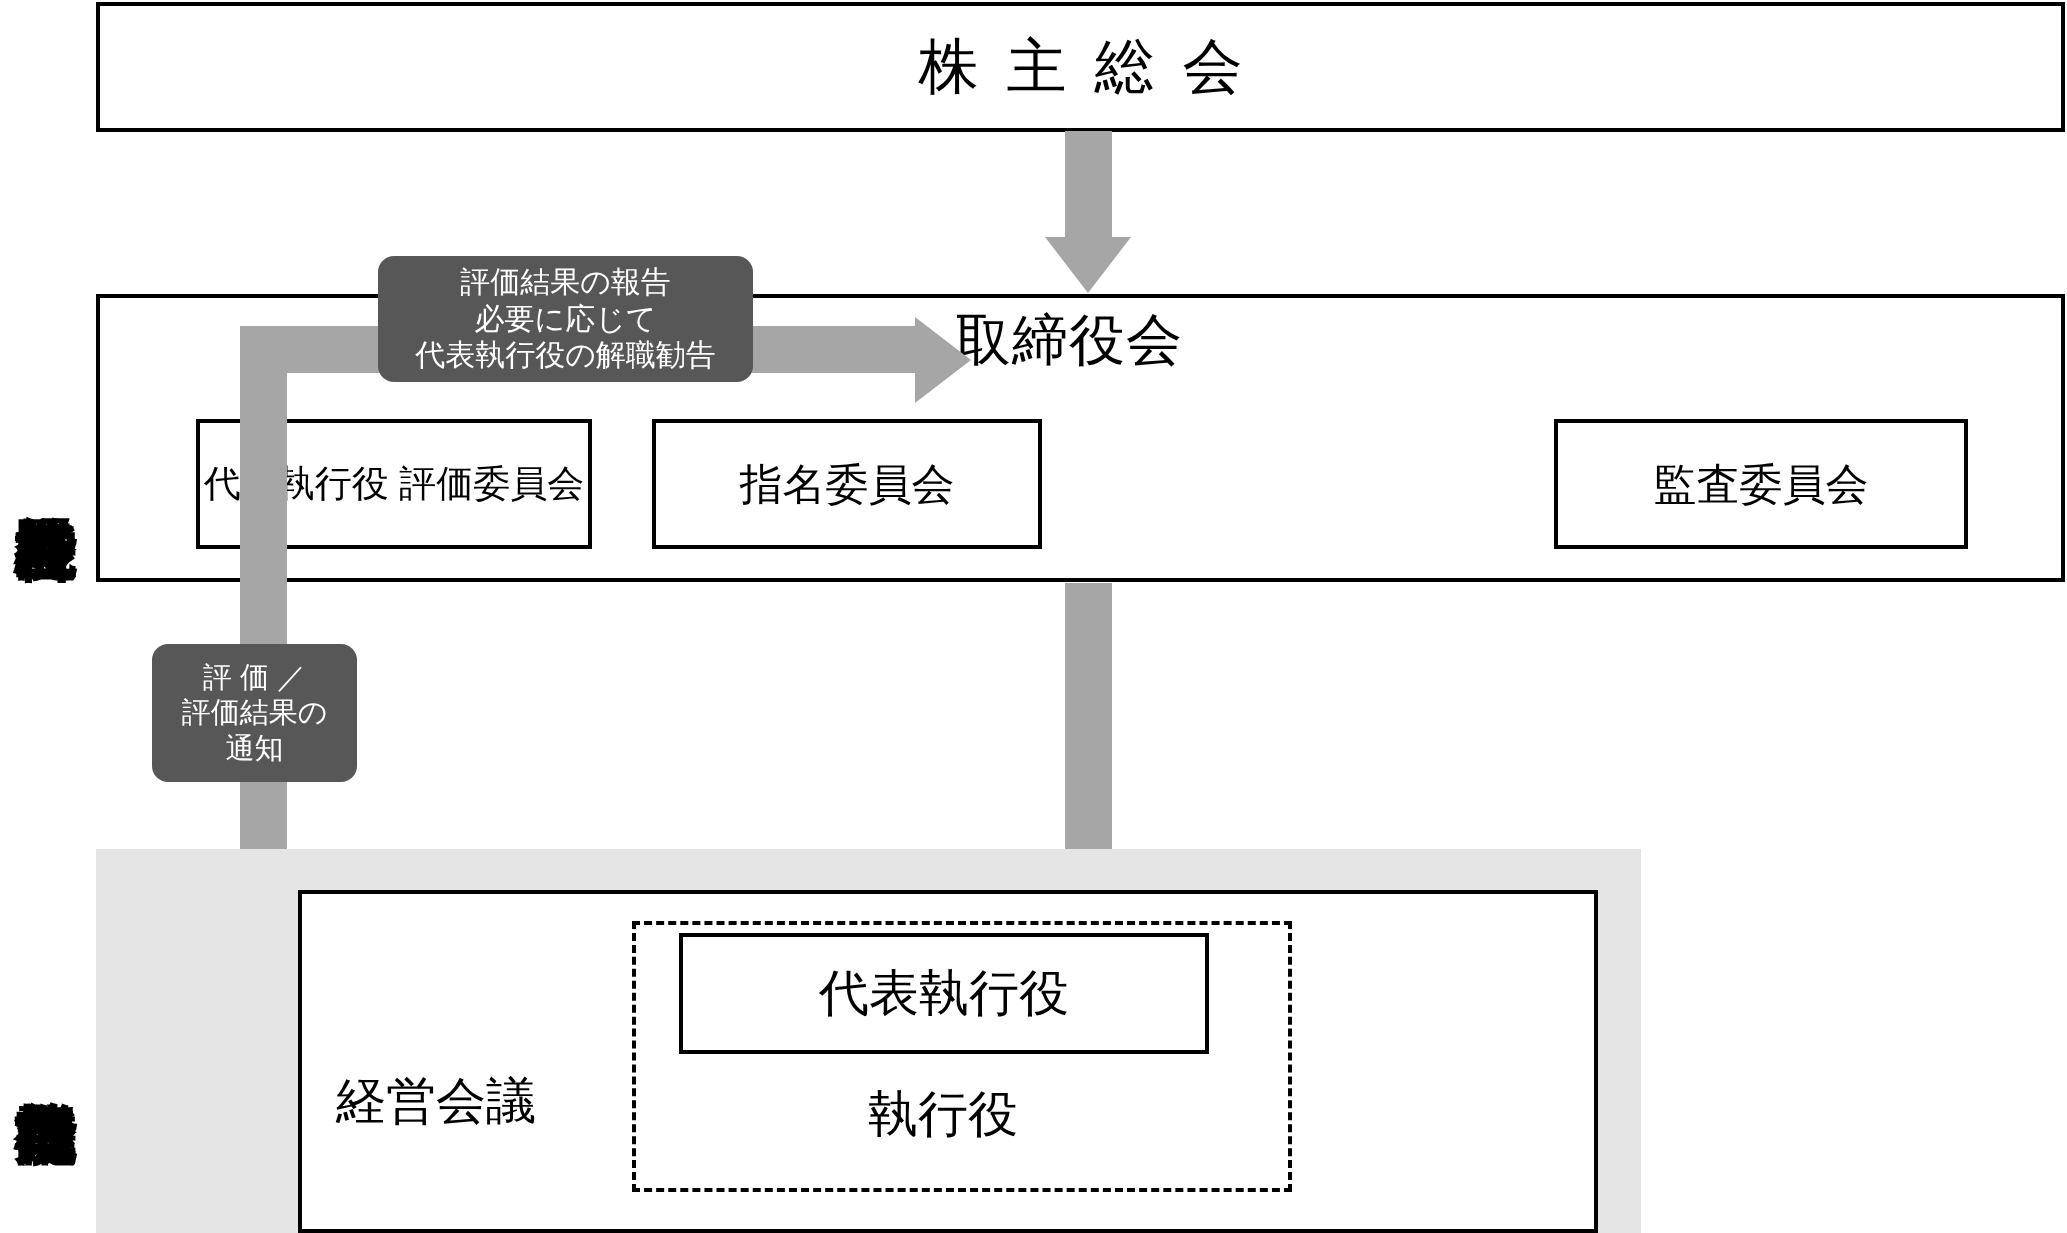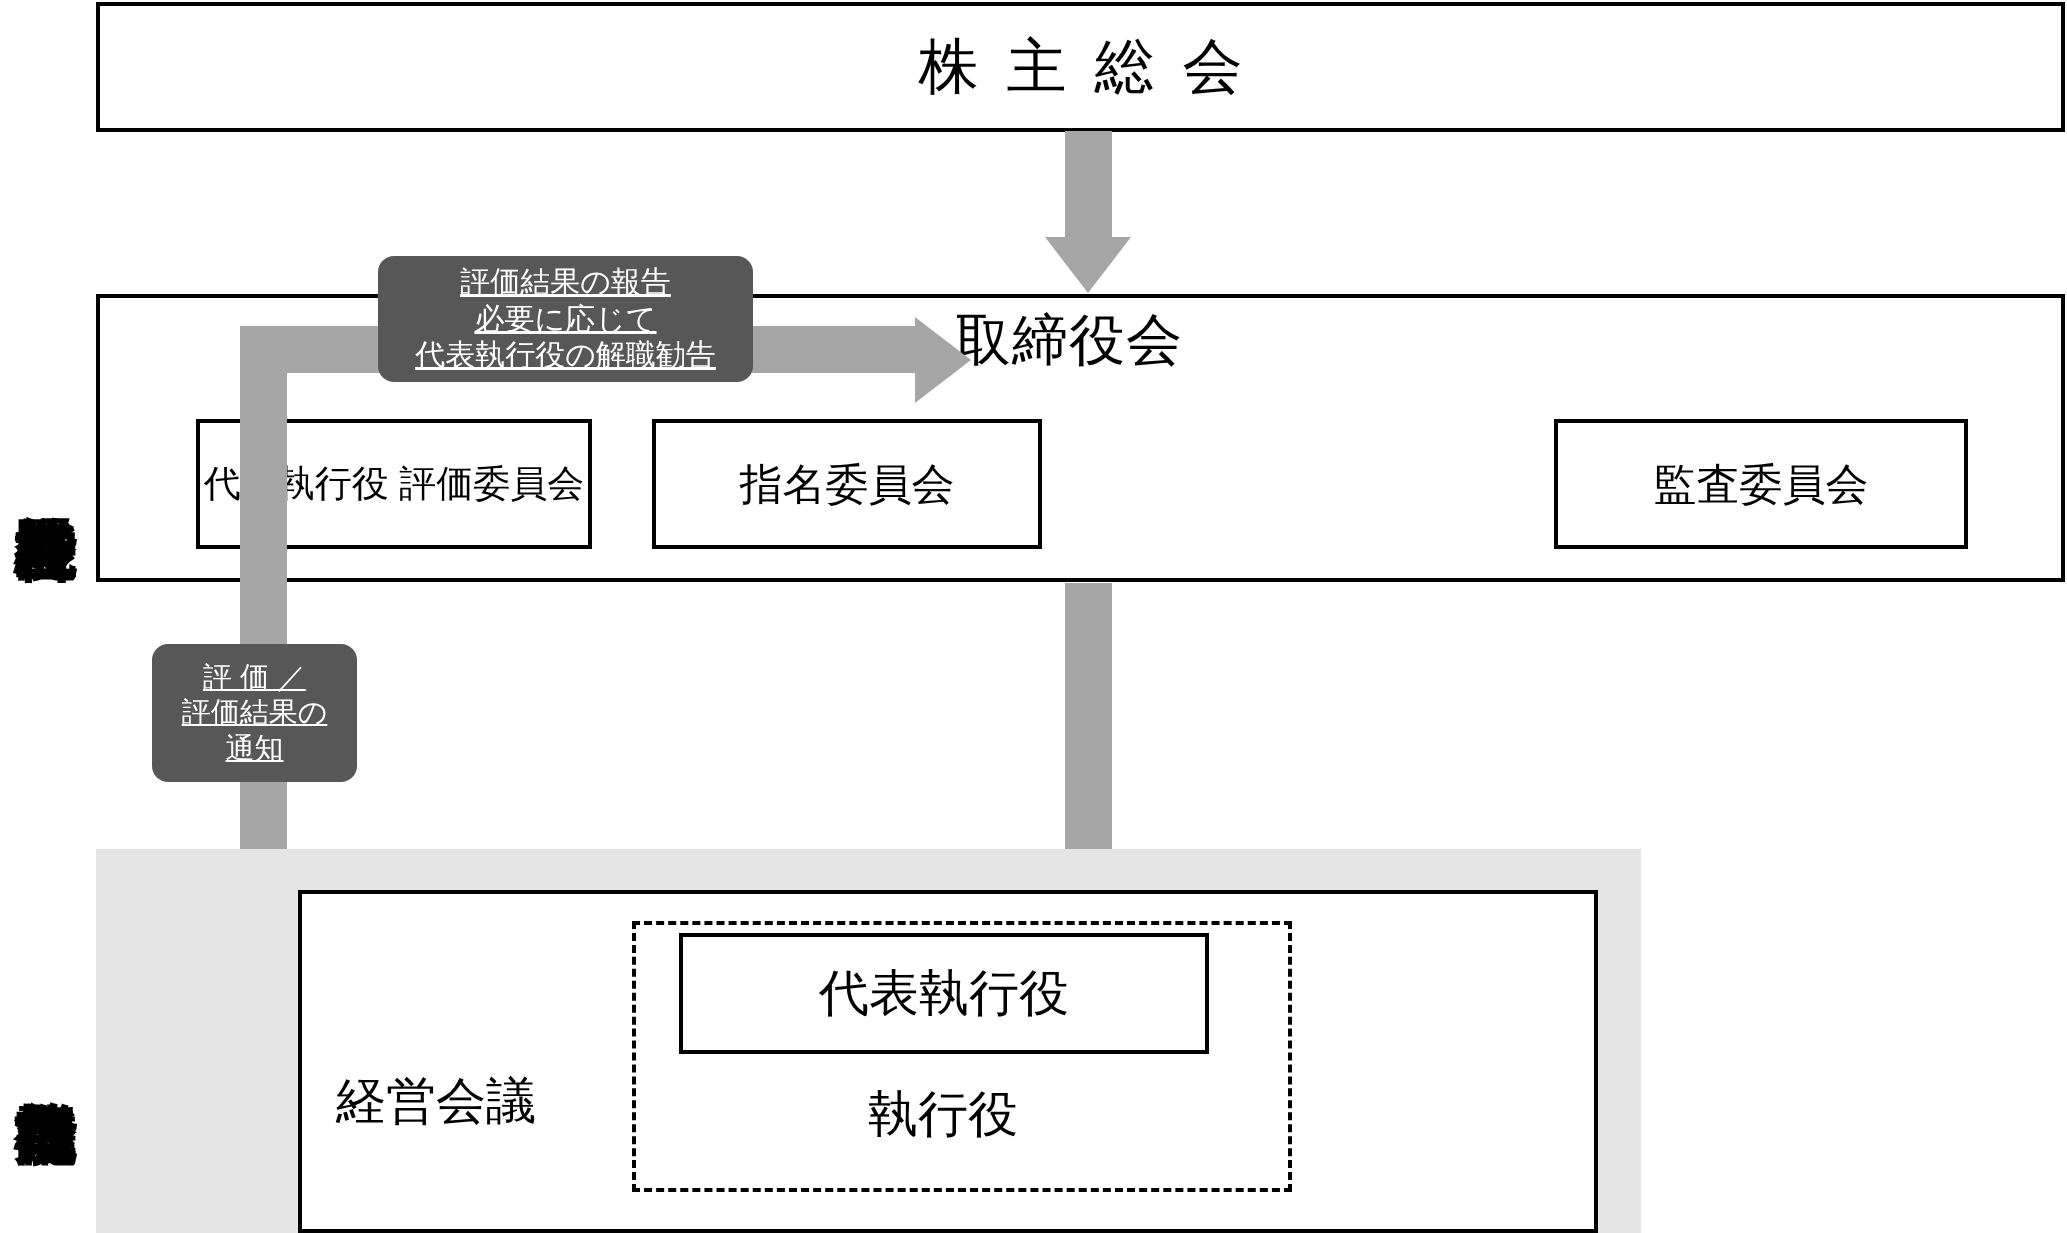--- a/index.html
+++ b/index.html
@@ -153,21 +153,20 @@
   .callout {
     background: #575757;
     color: #ffffff;
     border-radius: 16px;
     text-align: center;
     display: flex;
     flex-direction: column;
     align-items: center;
     justify-content: center;
     line-height: 1.22;
-    text-decoration: underline;
   }
   #callout-report {
     left: 378px; top: 256px; width: 375px; height: 126px;
     font-size: 30px;
   }
   #callout-eval {
     left: 152px; top: 644px; width: 205px; height: 138px;
     font-size: 29px;
   }
   .callout .ln { display: block; white-space: nowrap; }

